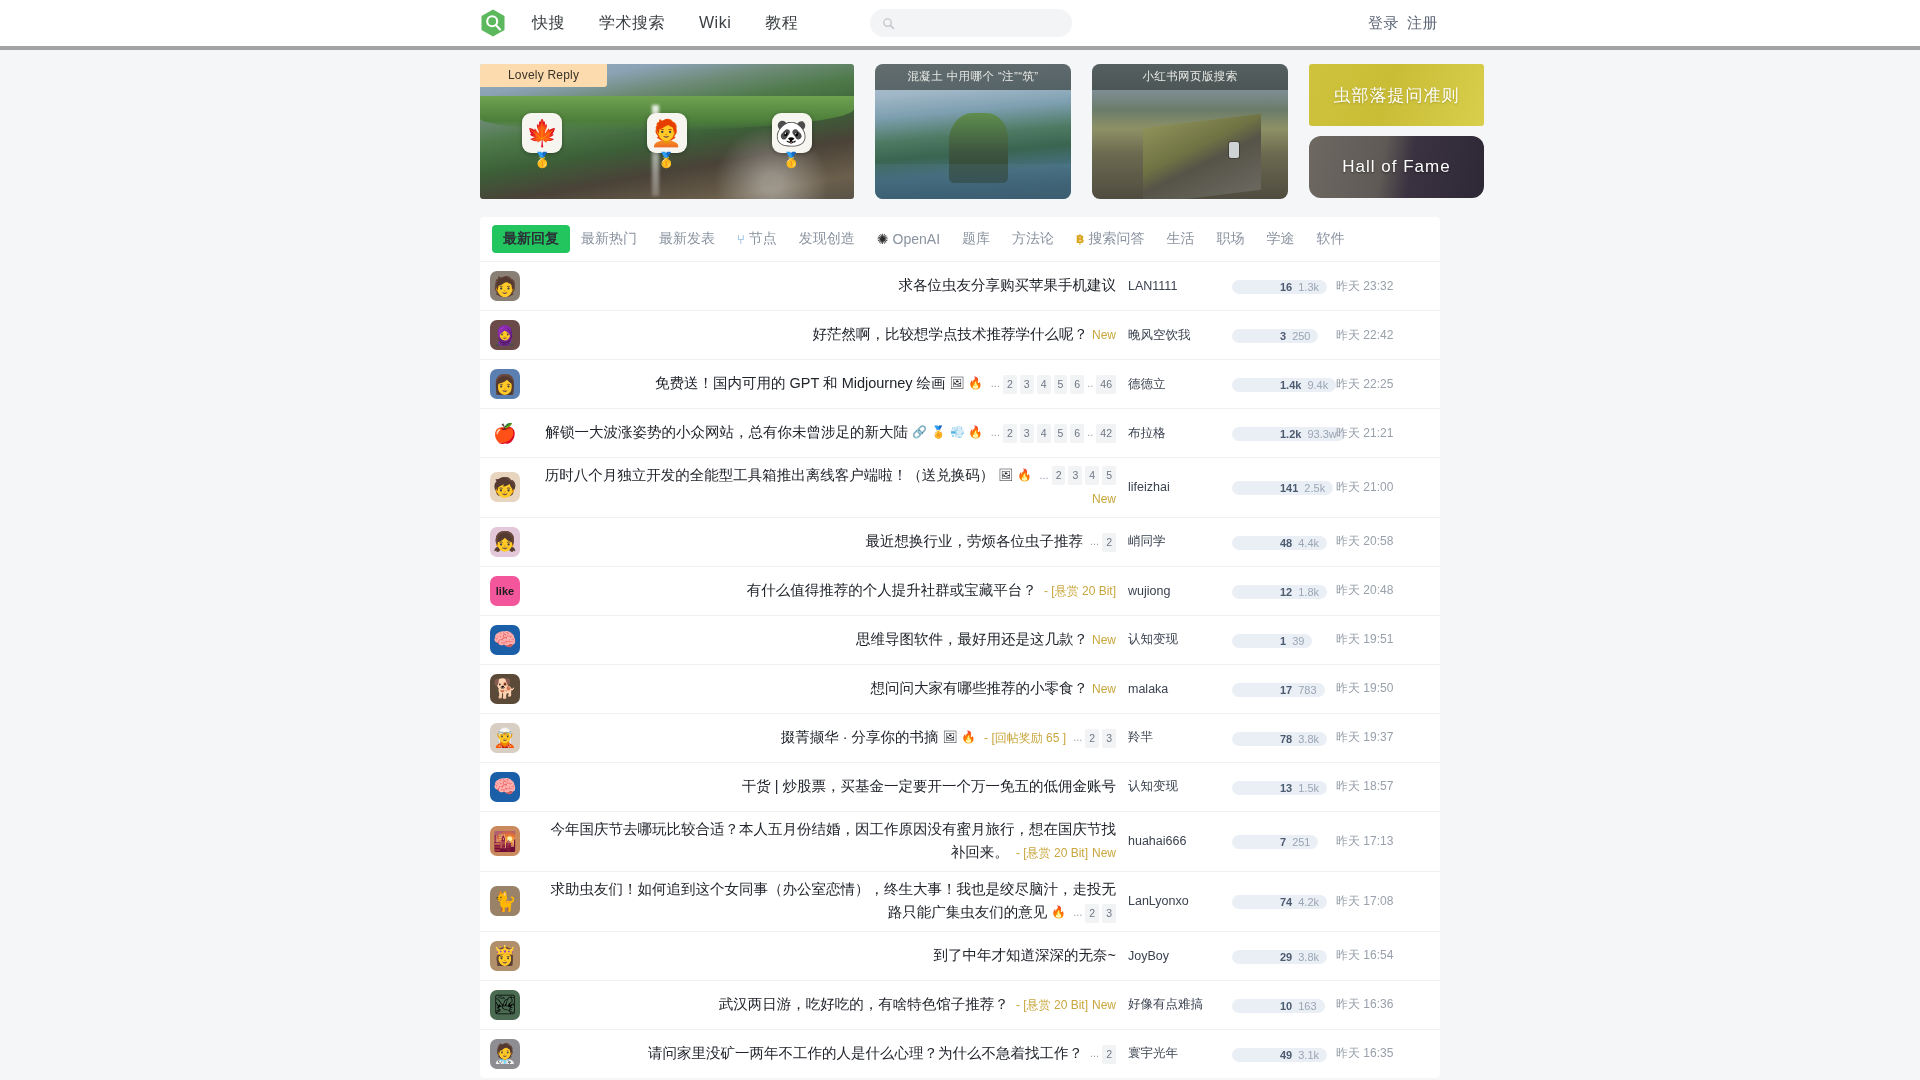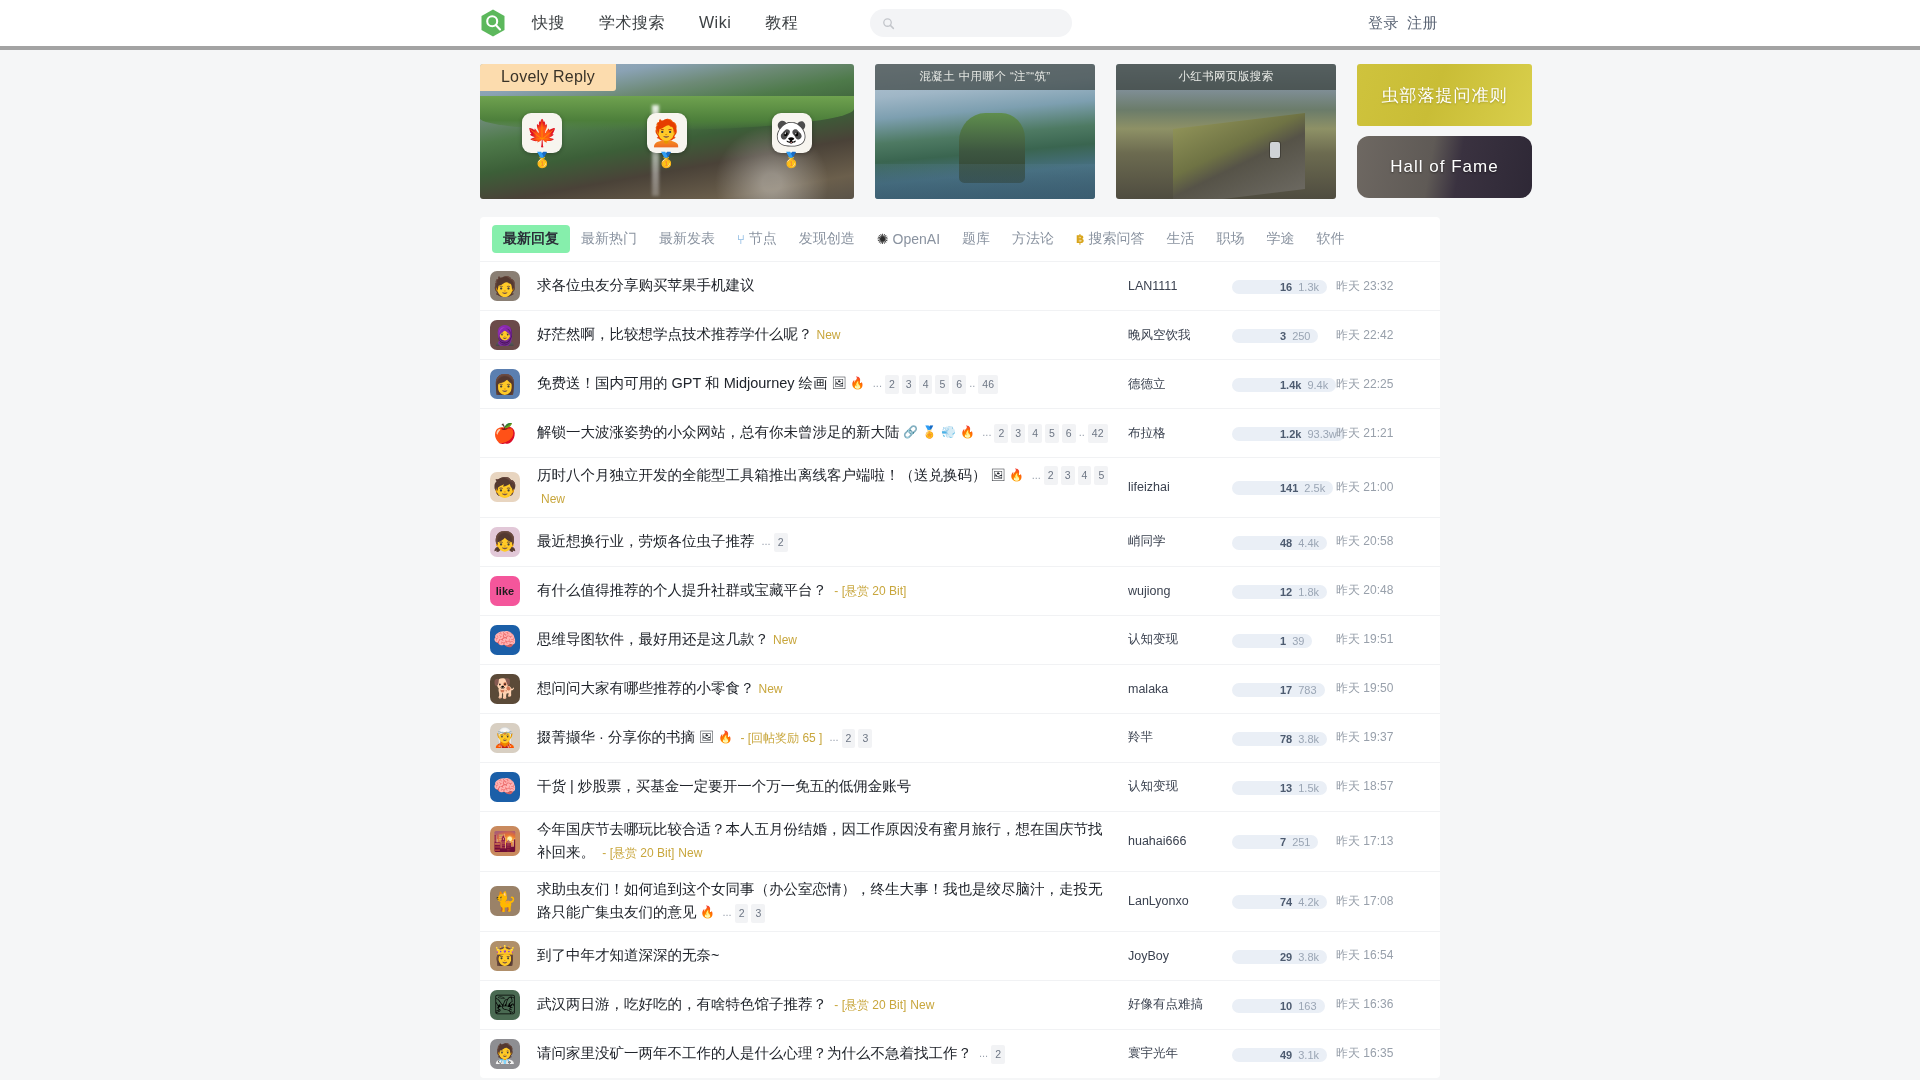--- a/index.html
+++ b/index.html
@@ -75,21 +75,21 @@
     gap: 21px;
     height: 135px;
   }
   .banner {
     position: relative;
     border-radius: 3px;
     overflow: hidden;
     flex: none;
   }
   .banner-lg { width: 374px; }
-  .banner-md { width: 220px; }
+  .banner-md { width: 196px; border-radius: 8px; }
   .banner-img { position: absolute; inset: 0; }
 
   
   .scene-a {
     background:
       radial-gradient(circle at 78% 88%, rgba(255,255,255,.35) 0 3%, transparent 18%),
       linear-gradient(170deg, #9fb4c4 0%, #8aa2b4 16%, #6d8a76 28%, #4e7a4a 40%, #3c5f38 55%, #4a4238 70%, #6b5f4c 88%, #5a5348 100%);
   }
   .scene-a:after {
     content: "";
@@ -137,22 +137,22 @@
     position: absolute; left: 70%; top: 58%;
     width: 10px; height: 16px;
     background: #cfd3d6; border-radius: 2px;
     box-shadow: 0 0 0 1px rgba(0,0,0,.25);
   }
 
   .banner-tag {
     position: absolute; left: 0; top: 0;
     background: #fcdcae;
     color: #3a3328;
-    font-size: 16px;
-    padding: 4px 21px 5px;
+    font-size: 12px;
+    padding: 4px 28px 5px;
     border-radius: 0 0 3px 0;
     letter-spacing: .2px;
     z-index: 4;
   }
   .banner-caption {
     position: absolute; left: 0; top: 0; right: 0;
     background: rgba(45,52,46,.62);
     color: #e8eae6;
     font-size: 11.5px;
     text-align: center;
@@ -219,21 +219,21 @@
     font-size: 14px;
     color: #8a93a0;
     padding: 5px 11px;
     border-radius: 4px;
     cursor: pointer;
     display: flex; align-items: center; gap: 4px;
     white-space: nowrap;
   }
   .tab.active {
     color: #2a2f38;
-    background: #86efac;
+    background: #22c55e;
     font-weight: bold;
   }
   .tab-ico { font-size: 13px; line-height: 1; display: inline-block; }
   .ico-node { color: #5b9bd5; }
   .ico-openai { color: #2b2b2b; font-size: 14px; }
   .ico-bit { color: #d8a41a; font-weight: bold; font-size: 12px; }
 
   
   .list { background: #fff; border-radius: 0 0 4px 4px; }
   .row {
@@ -259,20 +259,21 @@
     padding-left: 17px;
     padding-right: 12px;
     min-width: 0;
   }
   .row-title {
     font-size: 14.5px;
     color: #20242b;
     line-height: 1.62;
     cursor: pointer;
     word-break: break-word;
+    text-align: right;
   }
   .tag-new { color: #c8a63c; font-size: 12px; margin-left: 4px; }
   .tag-bounty { color: #c8a63c; font-size: 12px; margin-left: 4px; }
   .inline-ico { font-size: 12px; margin-left: 4px; vertical-align: 1px; }
   .pages {
     display: inline-flex; align-items: center; gap: 3px;
     margin-left: 7px; vertical-align: 1px;
   }
   .pg-dots { color: #9aa2ae; font-size: 11px; }
   .pg {

